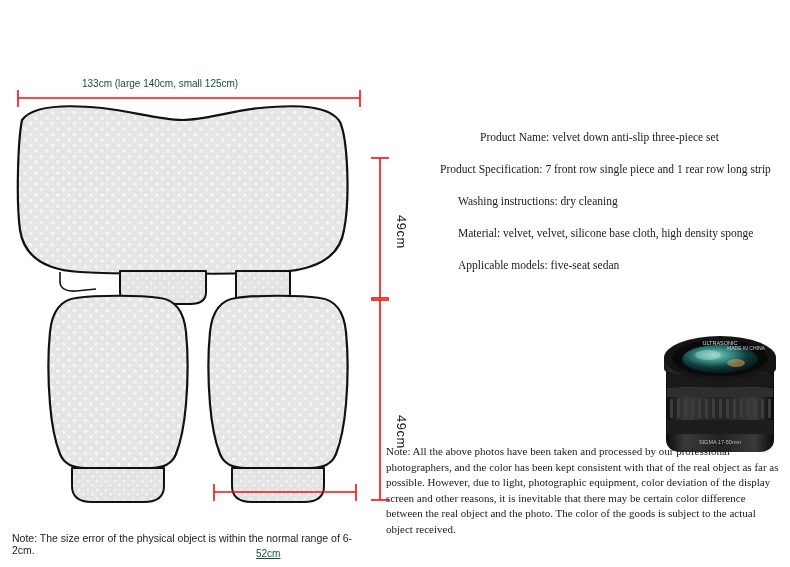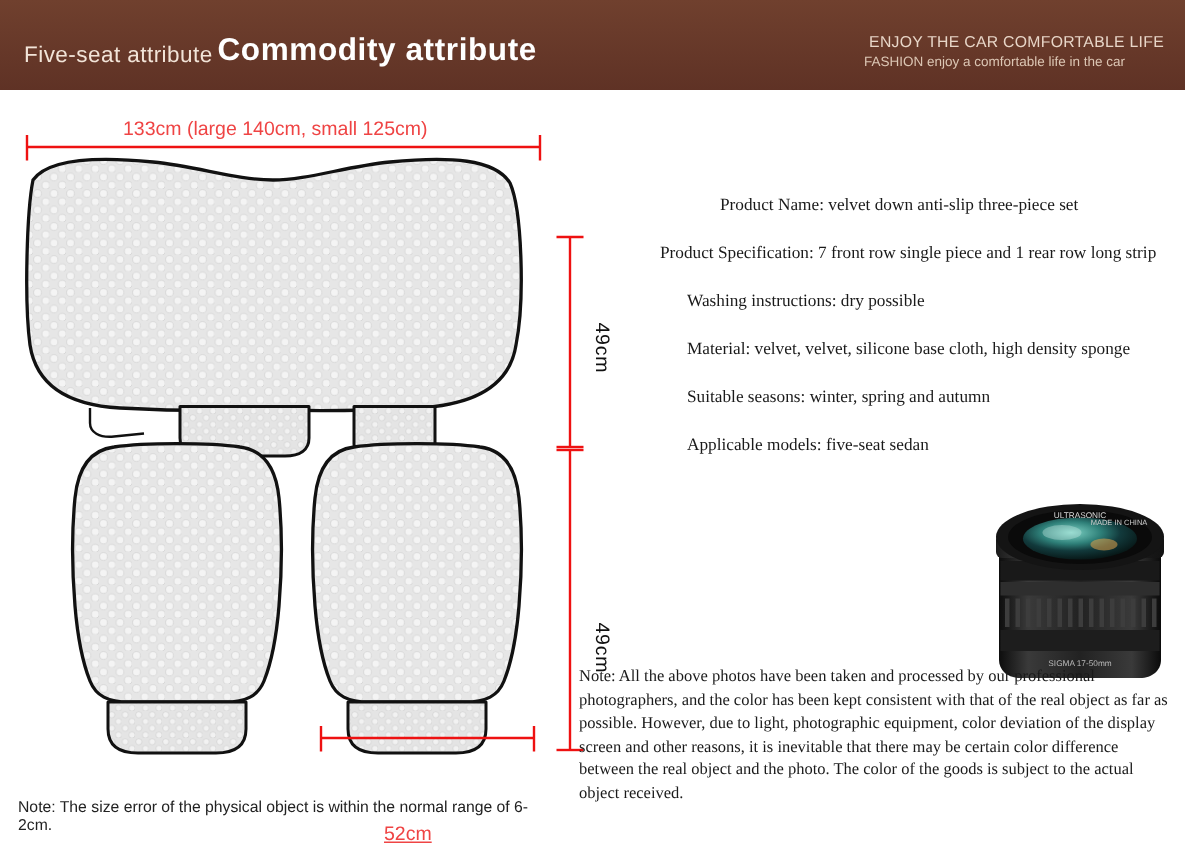--- a/index.html
+++ b/index.html
@@ -66,22 +66,22 @@
     position: absolute;
     left: 0; top: 60px;
     width: 430px; height: 507px;
   }
 
   svg.seatart { position:absolute; left:0; top:0; }
 
   
   .dim-label {
     position: absolute;
-    color: #ef4444;
-    font-size: 13px;
+    color: #14532d;
+    font-size: 10px;
     white-space: nowrap;
   }
   #dim-top { left: 82px; top: 18px; }
   #dim-bottom { left: 256px; top: 488px; text-decoration: underline; }
   .dim-vert {
     position: absolute;
     font-size: 13px;
     color: #111;
     writing-mode: vertical-rl;
     text-orientation: mixed;
@@ -132,28 +132,20 @@
     line-height: 15.5px;
     color: #1a1a1a;
     font-family: Liberation Serif, serif;
   }
 </style>
 </head>
 <body>
 
 <div id="page">
 
-  <div class="header">
-    <div class="header-left">Five-seat attribute</div>
-    <div class="header-main">Commodity attribute</div>
-    <div class="header-right">
-      <div class="line1">ENJOY THE CAR COMFORTABLE LIFE</div>
-      <div class="line2">FASHION enjoy a comfortable life in the car</div>
-    </div>
-  </div>
 
   <div class="drawing">
 
     <svg class="seatart" width="430" height="507" viewBox="0 0 430 507">
       <defs>
         <pattern id="bubble" width="11" height="11" patternUnits="userSpaceOnUse">
           <rect width="11" height="11" fill="#e6e6e6"></rect>
           <circle cx="3" cy="3" r="2.6" fill="#f4f4f4" stroke="#d2d2d2" stroke-width="0.5"></circle>
           <circle cx="8.5" cy="8.5" r="2.6" fill="#f4f4f4" stroke="#d2d2d2" stroke-width="0.5"></circle>
         </pattern>
@@ -231,23 +223,22 @@
     <div class="dim-vert" id="dim-right-1">49cm</div>
     <div class="dim-vert" id="dim-right-2">49cm</div>
     <div class="dim-label" id="dim-bottom">52cm</div>
 
     <div class="footnote-left">Note: The size error of the physical object is within the normal range of 6-2cm.</div>
   </div>
 
   <div class="info">
     <p class="indent">Product Name: velvet down anti-slip three-piece set</p>
     <p>Product Specification: 7 front row single piece and 1 rear row long strip</p>
-    <p class="indent2">Washing instructions: dry possible</p>
+    <p class="indent2">Washing instructions: dry cleaning</p>
     <p class="indent2">Material: velvet, velvet, silicone base cloth, high density sponge</p>
-    <p class="indent2">Suitable seasons: winter, spring and autumn</p>
     <p class="indent2">Applicable models: five-seat sedan</p>
   </div>
 
   <div class="lens-wrap">
     <svg width="140" height="140" viewBox="0 0 140 140">
       <defs>
         <radialGradient id="glass" cx="42%" cy="36%" r="70%">
           <stop offset="0%" stop-color="#7fd4c6"></stop>
           <stop offset="38%" stop-color="#2e7f78"></stop>
           <stop offset="62%" stop-color="#123a3c"></stop>

